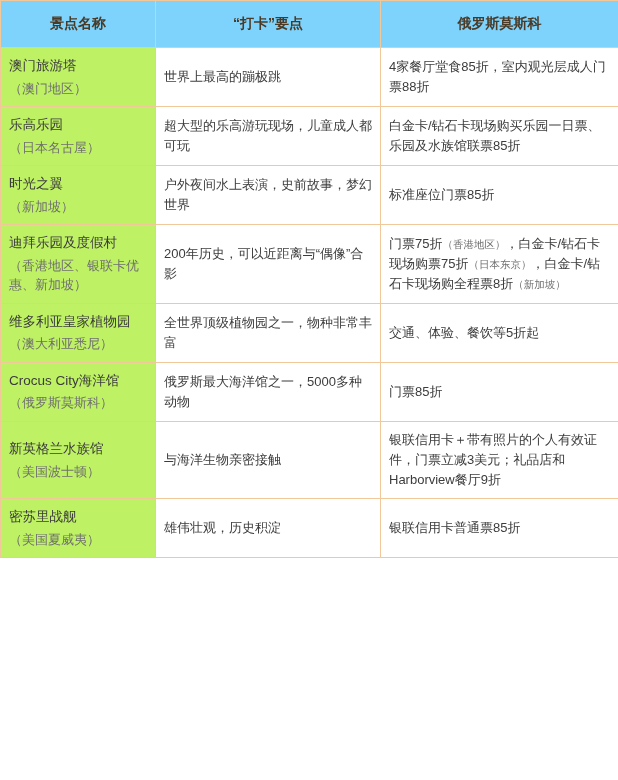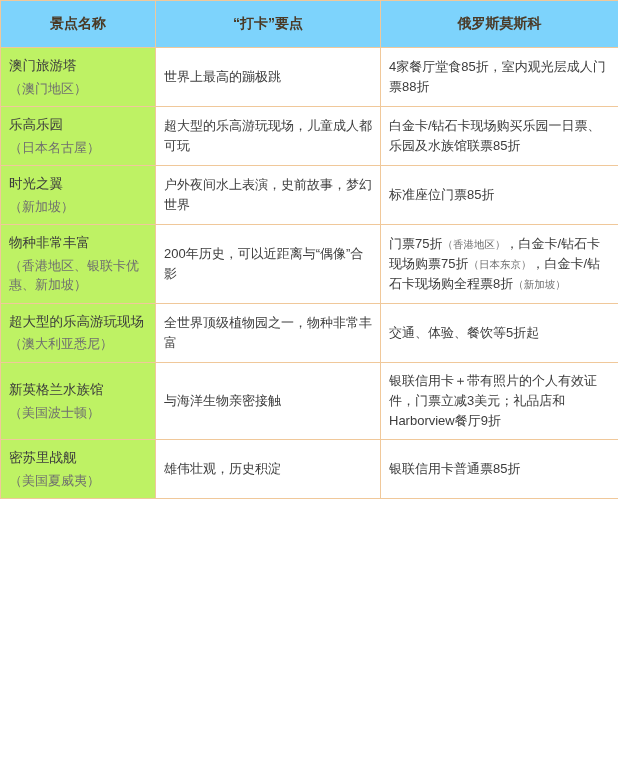--- a/index.html
+++ b/index.html
@@ -101,33 +101,41 @@
       <tr>
         <td class="name-cell">
           <span class="name-main">时光之翼</span>
           <span class="name-sub">（新加坡）</span>
         </td>
         <td class="point-cell">户外夜间水上表演，史前故事，梦幻世界</td>
         <td class="promo-cell">标准座位门票85折</td>
       </tr>
       <tr>
         <td class="name-cell">
-          <span class="name-main">物种非常丰富</span>
+          <span class="name-main">迪拜乐园及度假村</span>
           <span class="name-sub">（香港地区、银联卡优惠、新加坡）</span>
         </td>
         <td class="point-cell">200年历史，可以近距离与“偶像”合影</td>
         <td class="promo-cell"><span>门票75折</span><span class="small-note">（香港地区）</span><span>，白金卡/钻石卡现场购票75折</span><span class="small-note">（日本东京）</span><span>，白金卡/钻石卡现场购全程票8折</span><span class="small-note">（新加坡）</span></td>
       </tr>
       <tr>
         <td class="name-cell">
-          <span class="name-main">超大型的乐高游玩现场</span>
+          <span class="name-main">维多利亚皇家植物园</span>
           <span class="name-sub">（澳大利亚悉尼）</span>
         </td>
         <td class="point-cell">全世界顶级植物园之一，物种非常丰富</td>
         <td class="promo-cell">交通、体验、餐饮等5折起</td>
+      </tr>
+      <tr>
+        <td class="name-cell">
+          <span class="name-main">Crocus City海洋馆</span>
+          <span class="name-sub">（俄罗斯莫斯科）</span>
+        </td>
+        <td class="point-cell">俄罗斯最大海洋馆之一，5000多种动物</td>
+        <td class="promo-cell">门票85折</td>
       </tr>
       <tr>
         <td class="name-cell">
           <span class="name-main">新英格兰水族馆</span>
           <span class="name-sub">（美国波士顿）</span>
         </td>
         <td class="point-cell">与海洋生物亲密接触</td>
         <td class="promo-cell">银联信用卡＋带有照片的个人有效证件，门票立减3美元；礼品店和Harborview餐厅9折</td>
       </tr>
       <tr>

